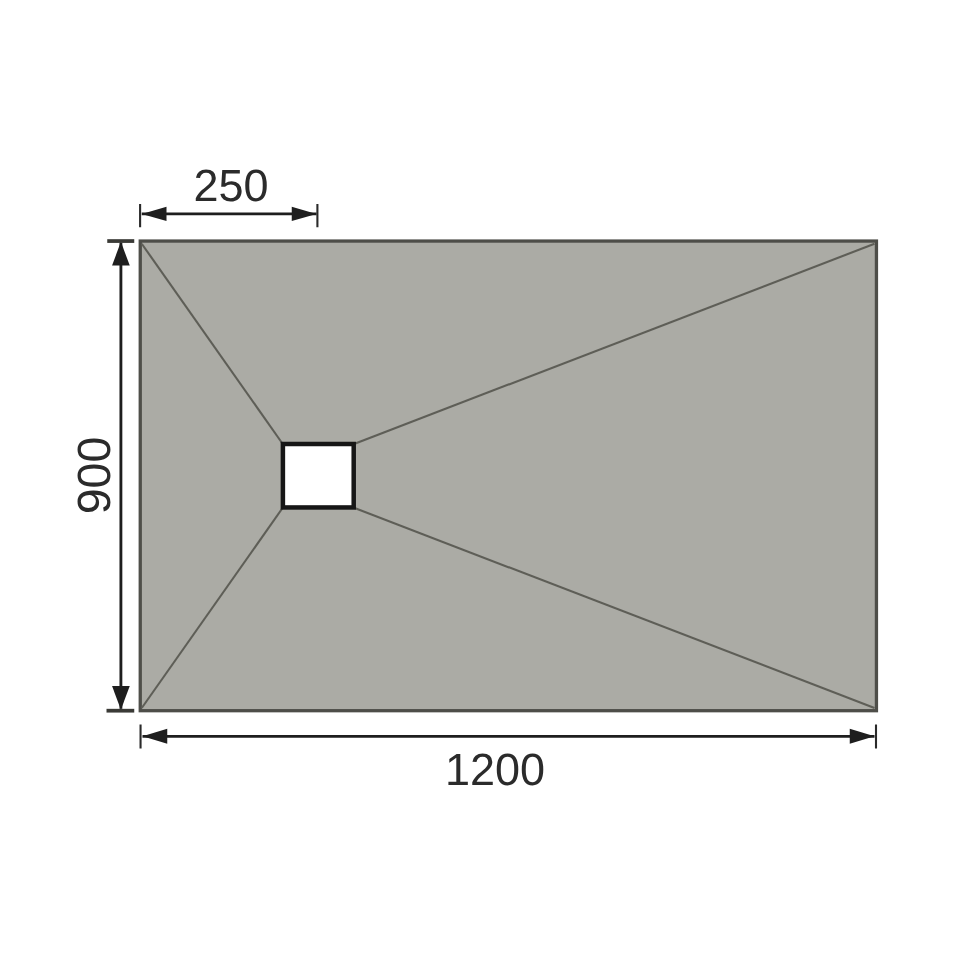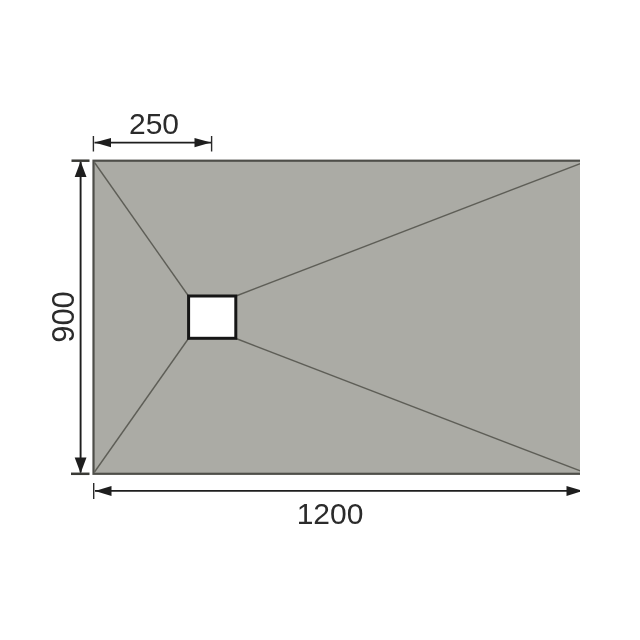--- a/index.html
+++ b/index.html
@@ -1,16 +1,16 @@
 <!DOCTYPE html>
 <html><head>
 <meta charset="utf-8">
 <style>
   html,body{margin:0;padding:0;background:#ffffff;}
-  .wrap{width:580px;height:640px;position:relative;overflow:hidden;}
+  .wrap{width:640px;height:640px;position:relative;overflow:hidden;}
   svg{position:absolute;left:0;top:0;}
   text{font-family:"Liberation Sans",sans-serif;fill:#2b2b2b;}
 </style>
 </head>
 <body>
 <div class="wrap">
 <svg width="640" height="640" viewBox="0 0 640 640">
 
   <rect x="93.5" y="160.7" width="490.8" height="313.1" fill="#ababa5" stroke="#4e4e49" stroke-width="2.2"></rect>
 

